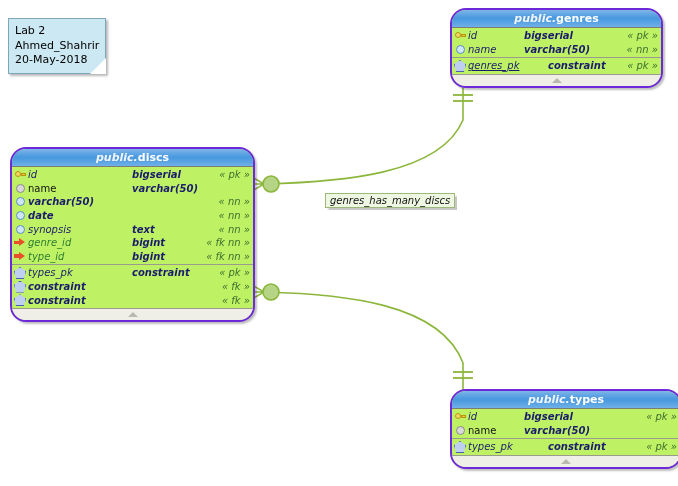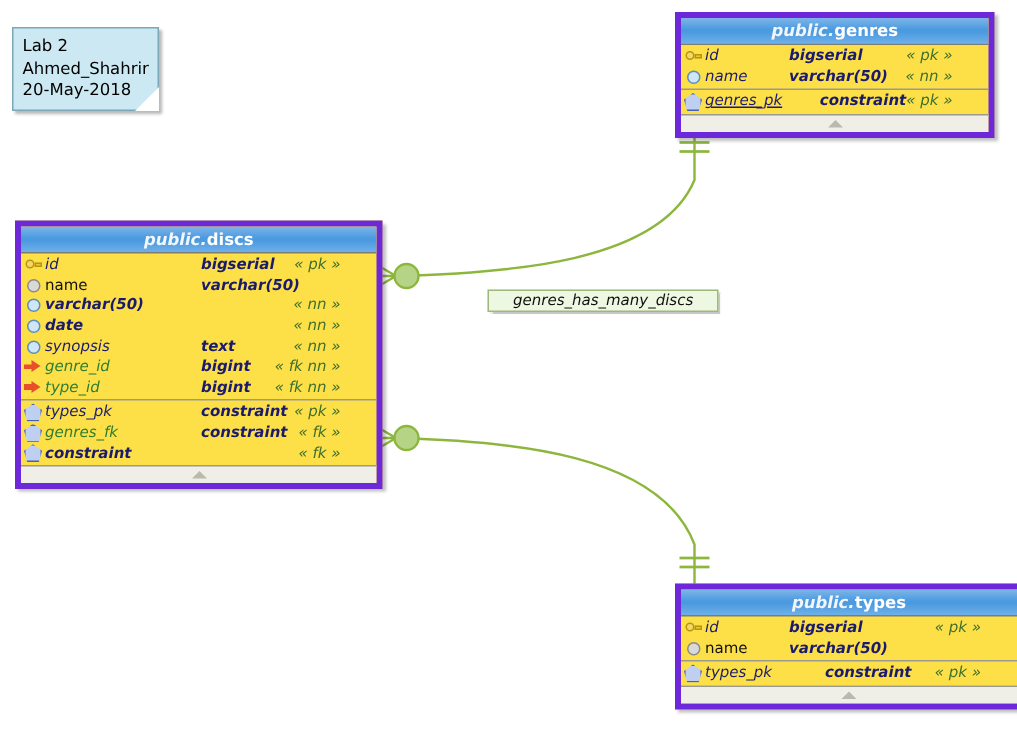--- a/index.html
+++ b/index.html
@@ -14,39 +14,39 @@
   
   .note{position:absolute;background:#cce8f2;border:1px solid #7ba7b8;
         box-sizing:border-box;font-size:11px;color:#000;line-height:14.5px;
         padding:5px 6px 0 6px;
         filter:drop-shadow(2px 2px 1px rgba(0,0,0,.28));}
   .note .nline{white-space:pre;}
   .note .foldtri{position:absolute;right:-1px;bottom:-1px;width:0;height:0;
         border-left:16px solid transparent;border-bottom:16px solid #ffffff;}
 
   
-  .tbl{position:absolute;background:#fde047;border:4px solid #6d28d9;
-       border-radius:0;box-sizing:border-box;overflow:hidden;
+  .tbl{position:absolute;background:#bef264;border:2px solid #6d28d9;
+       border-radius:16px;box-sizing:border-box;overflow:hidden;
        box-shadow:2px 2px 2px rgba(0,0,0,.25);}
   .tbl .hdr{height:17px;line-height:17px;text-align:center;
        background:linear-gradient(#7fb5e8,#4b9ae0 45%,#4b9ae0 55%,#6fb0e8);
        border-bottom:1px solid #7c7c70;font-size:11px;color:#ffffff;}
   .hdr .schema{font-style:italic;font-weight:bold;color:#f2f6fa;}
   .hdr .tname{font-weight:bold;color:#ffffff;}
 
   .sect{padding:1px 0 1px 0;}
   .sect + .sect{border-top:1px solid #9a9a8f;}
   .row{display:flex;align-items:center;height:13.6px;font-size:10px;white-space:nowrap;}
   .ic{width:16px;min-width:16px;display:flex;align-items:center;justify-content:center;}
   .cname{color:#1b1b6e;font-style:italic;}
   .cname.plain{color:#111;font-style:normal;}
   .cname.fk{color:#2e7d32;font-style:italic;}
   .cname.ul{text-decoration:underline;}
   .ctype{color:#1b1b6e;font-weight:bold;font-style:italic;}
-  .cflag{color:#3f6f2f;font-style:italic;margin-left:auto;padding-right:24px;}
+  .cflag{color:#3f6f2f;font-style:italic;margin-left:auto;padding-right:3px;}
 
   .foot{height:11px;border-top:1px solid #9a9a8f;background:#efefe8;
         display:flex;align-items:center;justify-content:center;}
   .foot .tri{width:0;height:0;border-left:5px solid transparent;
         border-right:5px solid transparent;border-bottom:5px solid #b9b9ae;}
 
   
   .g-key{width:11px;height:9px;position:relative;}
   .g-key:before{content:"";position:absolute;left:0;top:1px;width:6px;height:6px;
        border:1.5px solid #b8960b;border-radius:50%;background:#f2d76b;box-sizing:border-box;}
@@ -58,21 +58,21 @@
   .g-arrow{width:12px;height:9px;position:relative;}
   .g-arrow:before{content:"";position:absolute;left:0;top:2.6px;width:6px;height:3.6px;background:#e8502a;}
   .g-arrow:after{content:"";position:absolute;left:5px;top:0;width:0;height:0;
        border-top:4.5px solid transparent;border-bottom:4.5px solid transparent;
        border-left:6px solid #e8502a;}
   .g-pent{width:10px;height:10px;background:#bfcff0;border:1px solid #4a5fae;
        clip-path:polygon(50% 0%,100% 36%,82% 100%,18% 100%,0% 36%);}
 
   
   .lnklbl{position:absolute;background:#eef7e2;border:1px solid #9cb87a;
-        font-size:10px;font-style:italic;color:#111;padding:1px 16px;
+        font-size:10px;font-style:italic;color:#111;padding:1px 4px;
         box-sizing:border-box;white-space:nowrap;
         box-shadow:1.5px 1.5px 1px rgba(0,0,0,.22);}
 </style>
 </head>
 <body>
 
 <div id="canvas">
 
   <svg id="links" viewBox="0 0 678 486" width="678" height="486">
 
@@ -166,21 +166,20 @@
             <i class="g-pent"></i>
           </span>
         <span class="cname" style="width:104px">types_pk</span>
         <span class="ctype">constraint</span>
         <span class="cflag">« pk »</span>
       </div>
       <div class="row">
         <span class="ic">
             <i class="g-pent"></i>
           </span>
-        <span class="cname fk" style="width:104px">genres_fk</span>
         <span class="ctype">constraint</span>
         <span class="cflag">« fk »</span>
       </div>
       <div class="row">
         <span class="ic">
             <i class="g-pent"></i>
           </span>
         <span class="ctype">constraint</span>
         <span class="cflag">« fk »</span>
       </div>

